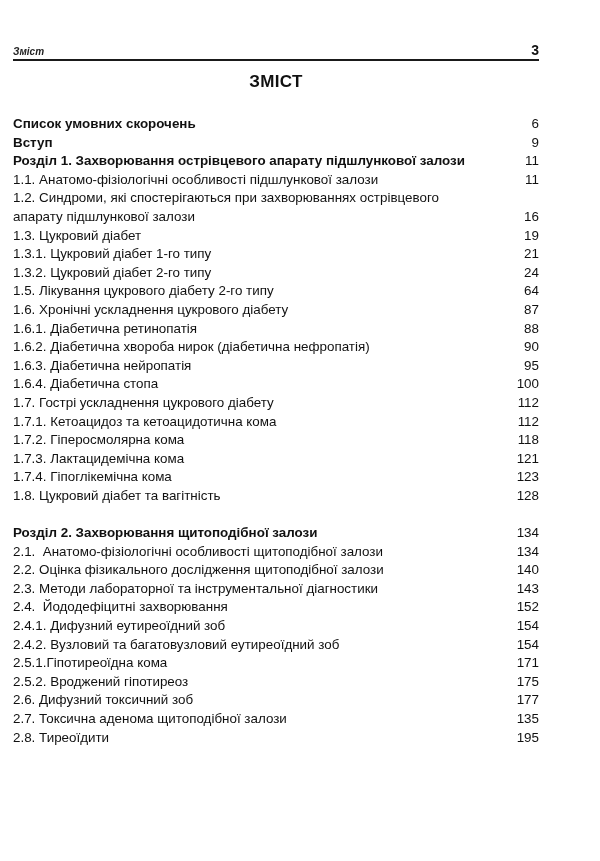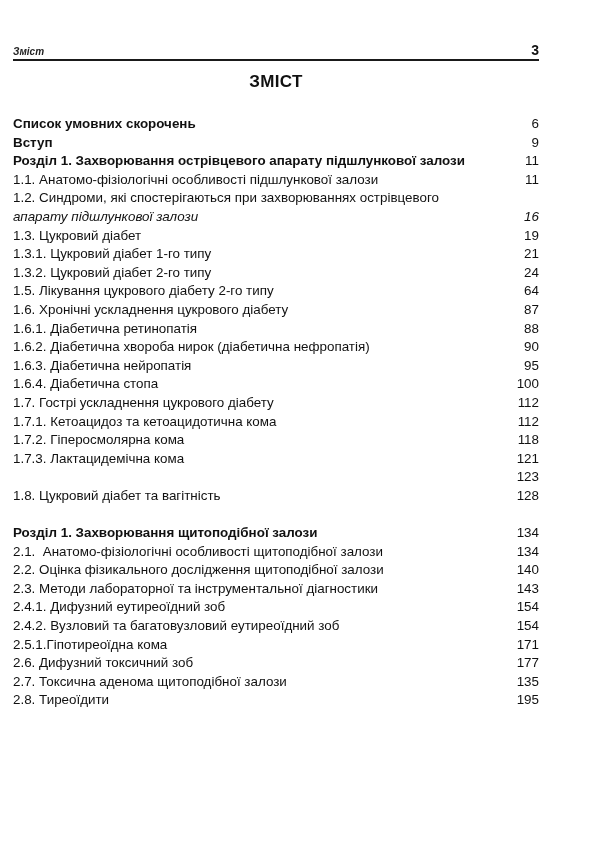--- a/index.html
+++ b/index.html
@@ -75,21 +75,20 @@
     height: 18.6px;
     line-height: 18.6px;
     white-space: nowrap;
   }
   .toc-row.multi .second-line {
     display: flex;
     align-items: baseline;
     height: 18.6px;
     line-height: 18.6px;
     white-space: nowrap;
-    font-style: italic;
   }
   .toc-title {
     flex: 0 0 auto;
   }
   .toc-leader {
     flex: 1 1 auto;
     overflow: hidden;
     margin: 0 1px;
     position: relative;
   }
@@ -220,67 +219,78 @@
     <span class="toc-title">1.7.2. Гіперосмолярна кома</span>
     <span class="toc-leader"></span>
     <span class="toc-page">118</span>
   </li>
   <li class="toc-row">
     <span class="toc-title">1.7.3. Лактацидемічна кома</span>
     <span class="toc-leader"></span>
     <span class="toc-page">121</span>
   </li>
   <li class="toc-row">
+    <span class="toc-title">1.7.4. Гіпоглікемічна кома</span>
     <span class="toc-leader"></span>
     <span class="toc-page">123</span>
   </li>
   <li class="toc-row">
     <span class="toc-title">1.8. Цукровий діабет та вагітність</span>
     <span class="toc-leader"></span>
     <span class="toc-page">128</span>
   </li>
 
   <li class="toc-gap"></li>
 
   <li class="toc-row bold">
-    <span class="toc-title">Розділ 1. Захворювання щитоподібної залози</span>
+    <span class="toc-title">Розділ 2. Захворювання щитоподібної залози</span>
     <span class="toc-leader"></span>
     <span class="toc-page">134</span>
   </li>
   <li class="toc-row">
     <span class="toc-title" style="white-space:pre">2.1.  Анатомо-фізіологічні особливості щитоподібної залози</span>
     <span class="toc-leader"></span>
     <span class="toc-page">134</span>
   </li>
   <li class="toc-row">
     <span class="toc-title">2.2. Оцінка фізикального дослідження щитоподібної залози</span>
     <span class="toc-leader"></span>
     <span class="toc-page">140</span>
   </li>
   <li class="toc-row">
     <span class="toc-title">2.3. Методи лабораторної та інструментальної діагностики</span>
     <span class="toc-leader"></span>
     <span class="toc-page">143</span>
   </li>
   <li class="toc-row">
+    <span class="toc-title" style="white-space:pre">2.4.  Йододефіцитні захворювання</span>
+    <span class="toc-leader"></span>
+    <span class="toc-page">152</span>
+  </li>
+  <li class="toc-row">
     <span class="toc-title">2.4.1. Дифузний еутиреоїдний зоб</span>
     <span class="toc-leader"></span>
     <span class="toc-page">154</span>
   </li>
   <li class="toc-row">
     <span class="toc-title">2.4.2. Вузловий та багатовузловий еутиреоїдний зоб</span>
     <span class="toc-leader"></span>
     <span class="toc-page">154</span>
   </li>
   <li class="toc-row">
     <span class="toc-title">2.5.1.Гіпотиреоїдна кома</span>
     <span class="toc-leader"></span>
     <span class="toc-page">171</span>
   </li>
   <li class="toc-row">
+    <span class="toc-title">2.5.2. Вроджений гіпотиреоз</span>
+    <span class="toc-leader"></span>
+    <span class="toc-page">175</span>
+  </li>
+  <li class="toc-row">
     <span class="toc-title">2.6. Дифузний токсичний зоб</span>
     <span class="toc-leader"></span>
     <span class="toc-page">177</span>
   </li>
   <li class="toc-row">
     <span class="toc-title">2.7. Токсична аденома щитоподібної залози</span>
     <span class="toc-leader"></span>
     <span class="toc-page">135</span>
   </li>
   <li class="toc-row">

